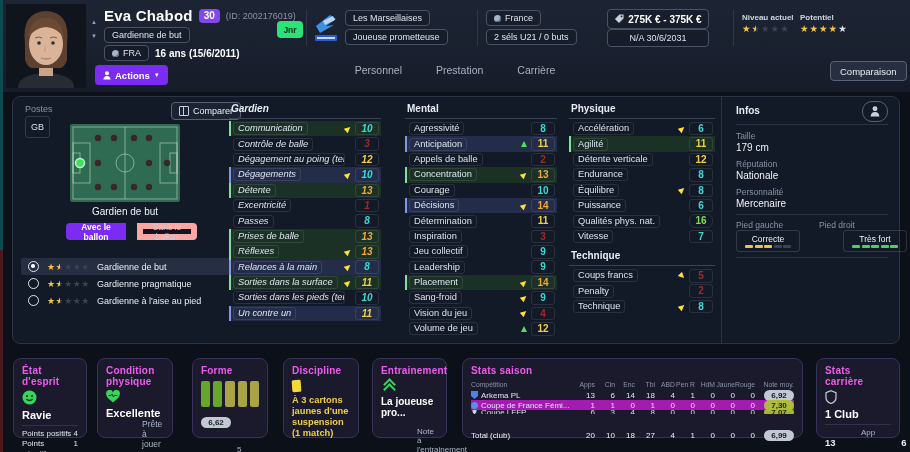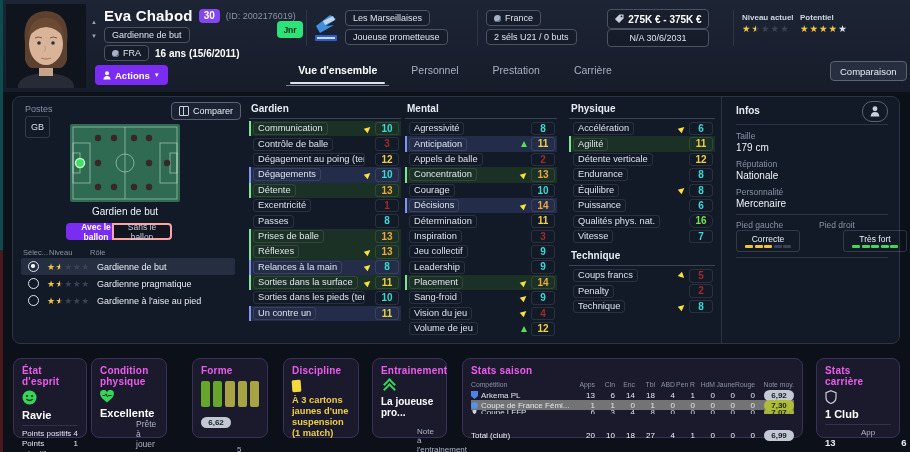--- a/index.html
+++ b/index.html
@@ -51,21 +51,21 @@
   .muted{color:#8a93a6;}
   .gbchip{border:1px solid rgba(255,255,255,.14);border-radius:3px;padding:5px 5px;font-size:9px;color:#dde3ee;}
   .cmpr-btn{position:absolute;left:158px;top:5px;height:18px;border:1px solid #5a6375;border-radius:4px;background:#1b2232;
             color:#e8ecf4;font-size:9px;display:flex;align-items:center;gap:4px;padding:0 7px;cursor:pointer;font-family:inherit;}
   .colicon{width:8px;height:8px;border:1px solid #c9d0dd;border-radius:1px;position:relative;}
   .colicon::after{content:"";position:absolute;left:3px;top:0;width:1px;height:100%;background:#c9d0dd;}
   .pitch-cap{position:absolute;left:37px;top:109px;width:150px;text-align:center;font-size:10px;color:#eef1f6;}
   .tgl{position:absolute;top:126px;height:17px;font-size:8.5px;display:flex;align-items:center;justify-content:center;
        cursor:pointer;font-family:inherit;border:none;}
   .tgl-on{left:53px;width:60px;background:#7a2cf2;color:#fff;font-weight:bold;border-radius:4px 0 0 4px;}
-  .tgl-off{left:99px;width:60px;background:#10151f;color:#c8cfdc;border:2px solid #fca5a5;border-radius:0 4px 4px 0;}
+  .tgl-off{left:124px;width:60px;background:#10151f;color:#c8cfdc;border:6px solid #fca5a5;border-radius:0 4px 4px 0;}
   .rolehead{position:absolute;left:10px;top:151px;width:210px;display:flex;font-size:7.5px;color:#8a93a6;}
   .roles{position:absolute;left:8px;top:161px;width:214px;}
   .rrow{display:flex;align-items:center;height:17px;padding:0 4px;cursor:pointer;}
   .rrow:nth-of-type(1){background:#262e41;border-radius:2px;}
   .radio{width:9px;height:9px;border:1.5px solid #dfe5ee;border-radius:50%;margin:0 8px 0 3px;position:relative;flex:0 0 auto;}
   .radio.sel::after{content:"";position:absolute;left:2px;top:2px;width:3.5px;height:3.5px;background:#fff;border-radius:50%;}
   .rstars{width:44px;font-size:9px;letter-spacing:.5px;flex:0 0 auto;}
   .rname{font-size:9px;color:#e8ecf4;margin-left:6px;white-space:nowrap;}
 
   
@@ -120,21 +120,21 @@
   .note-olive{background:#aebc3a;color:#1c2105;}
   .ycard{width:9px;height:12px;background:#f5d83c;border-radius:1.5px;transform:rotate(-4deg);}
   .disc-txt{font-size:9.3px;font-weight:bold;color:#f0d043;line-height:1.18;margin-top:3px;}
   .chevup{width:7px;height:7px;border-top:2.5px solid #35d65a;border-right:2.5px solid #35d65a;
           transform:rotate(-45deg);margin:0 auto;}
   
   .srowwrap{overflow:hidden;}
   .shead,.srow,.stotal{display:flex;align-items:center;}
   .shead{font-size:6.8px;color:#8a93a6;height:11px;margin-top:3px;}
   .srow{font-size:8px;height:10px;color:#dfe5ee;cursor:pointer;}
-  .srow:nth-of-type(2){background:#737373;}
+  .srow:nth-of-type(2){background:#a21caf;}
   .rclip{height:4px;overflow:hidden;opacity:.95;}
   .stotal{font-size:8px;height:12px;color:#eef1f6;margin-top:15px;align-items:center;}
   .c-comp{flex:0 0 104px;display:flex;align-items:center;gap:3px;white-space:nowrap;overflow:hidden;}
   .c-n{flex:0 0 20px;text-align:right;}
   .c-note{flex:1;text-align:right;}
   .ic{width:7px;height:8px;flex:0 0 auto;}
   .ic-shield{background:#4f82e8;clip-path:polygon(0 0,100% 0,100% 62%,50% 100%,0 62%);}
   .ic-ball{background:#5a8fe8;border-radius:50%;height:7px;}
   .ic-trophy{background:#d8dce4;clip-path:polygon(15% 0,85% 0,75% 55%,60% 70%,60% 85%,80% 100%,20% 100%,40% 85%,40% 70%,25% 55%);}
 </style>
@@ -218,21 +218,20 @@
       <svg width="8" height="9" viewBox="0 0 8 9">
         <circle cx="4" cy="2.3" r="2" fill="#fff"></circle>
           <path d="M0.4,8.6 Q0.8,5 4,5 Q7.2,5 7.6,8.6 Z" fill="#fff"></path>
       </svg>
       <span>Actions</span>
       <span style="font-size:6px;">▼</span>
     </button>
 
     <nav class="tabs">
 
-    <button class="tab on">Vue d'ensemble</button>
         <button class="tab">Personnel</button>
         <button class="tab">Prestation</button>
         <button class="tab">Carrière</button>
       </nav>
 
     <button class="cmp-btn">Comparaison</button>
   </div>
 
   <div class="edge-teal"></div>
   <div class="edge-red"></div>
@@ -270,45 +269,40 @@
             <circle cx="79" cy="63" r="3.2"></circle>
         </g>
         <circle cx="10" cy="39" r="4.5" fill="#41e05c" stroke="#bdf5cb" stroke-width="1.5"></circle>
       </svg>
     </div>
     <div class="pitch-cap">Gardien de but</div>
 
     <button class="tgl tgl-on">Avec le ballon</button>
     <button class="tgl tgl-off">Sans le ballon</button>
 
-    <div class="rolehead">
-      <span style="width:26px;">Sélec...</span>
-      <span style="width:41px;">Niveau</span>
-      <span>Rôle</span>
-    </div>
     <div class="roles">
 
     <div class="rrow">
           <span class="radio sel"></span>
           <span class="rstars"><span class="st-full">★</span><span class="st-half">★</span><span class="st-empty">★</span><span class="st-empty">★</span><span class="st-empty">★</span></span>
           <span class="rname">Gardienne de but</span>
         </div>
         <div class="rrow">
           <span class="radio"></span>
           <span class="rstars"><span class="st-full">★</span><span class="st-half">★</span><span class="st-empty">★</span><span class="st-empty">★</span><span class="st-empty">★</span></span>
           <span class="rname">Gardienne pragmatique</span>
         </div>
         <div class="rrow">
           <span class="radio"></span>
           <span class="rstars"><span class="st-full">★</span><span class="st-half">★</span><span class="st-empty">★</span><span class="st-empty">★</span><span class="st-empty">★</span></span>
           <span class="rname">Gardienne à l'aise au pied</span>
         </div>
       </div>
 
-    <div class="acol" style="left:236px;width:152px;">
+    <div class="acol" style="left:216px;width:152px;font-style:italic;">
       <h3>Gardien</h3>
       <div class="arows">
 
       <div class="arow t-cyan hl-g ar-y">
             <span class="albl">Communication</span>
             <span class="asp"></span>
             <span class="arr"></span>
             <span class="aval">10</span>
           </div>
           <div class="arow t-red">
@@ -609,21 +603,21 @@
     <div class="kv">
         <span>Points positifs</span>
         <span>4</span>
       </div>
     <div class="kv">
         <span>Points négatifs</span>
         <span>1</span>
       </div>
   </div>
 
-  <div class="card" style="left:91px;width:76px;">
+  <div class="card" style="left:97px;width:76px;">
     <div class="ctitle">Condition physique</div>
     <svg width="14" height="13" viewBox="0 0 14 13" style="margin-top:3px;">
       <path d="M7,12.5 C2,8.8 0.2,6.4 0.2,4.1 A3.4,3.4 0 0 1 7,2.6 A3.4,3.4 0 0 1 13.8,4.1 C13.8,6.4 12,8.8 7,12.5 Z" fill="#35d65a"></path>
       <path d="M2.5,5.5 h2.5 l1,-1.6 1.5,3 1,-1.4 h3" stroke="#0f2e16" stroke-width="1" fill="none"></path>
     </svg>
     <div class="bigval">Excellente</div>
     <div class="subtxt">Prête à jouer</div>
   </div>
 
   <div class="card" style="left:192px;width:76px;">

